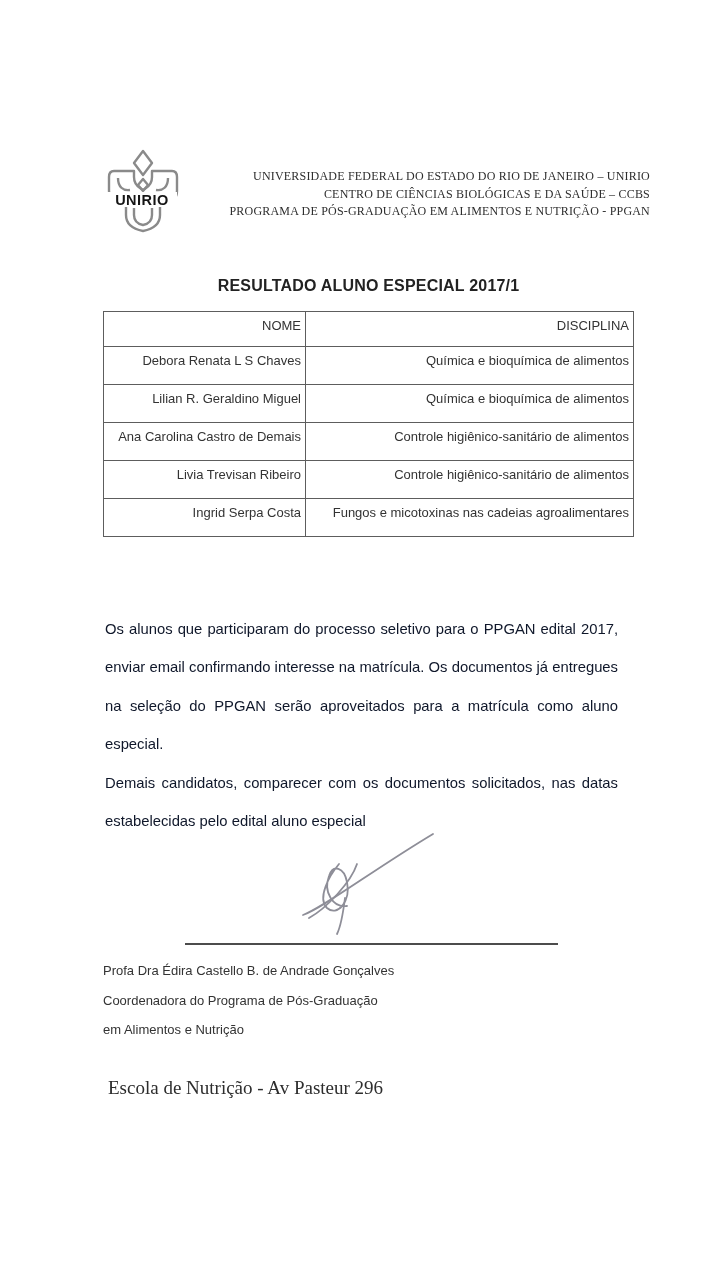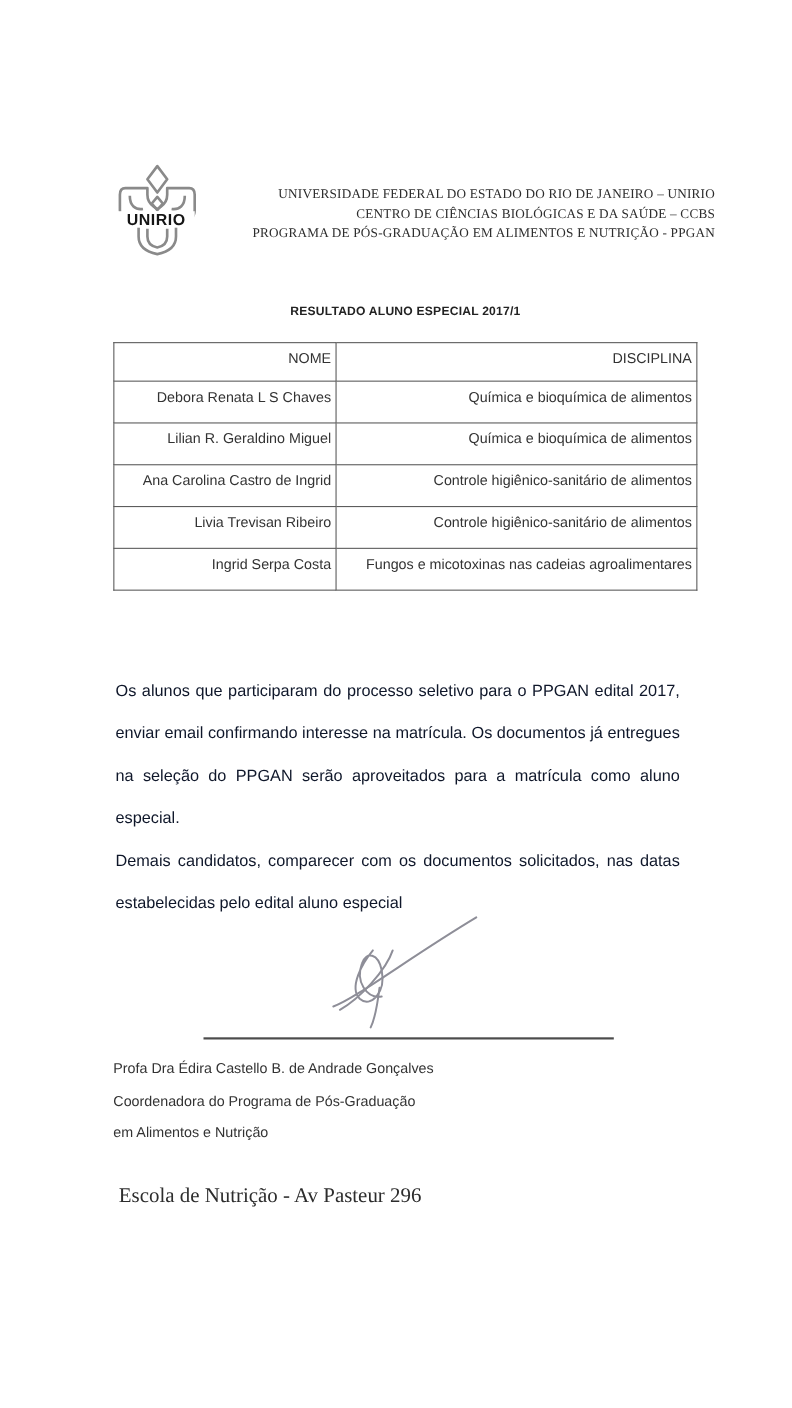--- a/index.html
+++ b/index.html
@@ -15,21 +15,21 @@
   .header-lines {
     position:absolute; left:150px; top:168px; width:500px;
     font-family:"Liberation Serif", serif; font-size:12px; line-height:17.5px;
     color:#2d2d2d; text-align:right; letter-spacing:0.2px;
   }
   .header-lines div { white-space:nowrap; }
 
   
   .doc-title {
     position:absolute; left:103px; top:277px; width:531px;
-    text-align:center; font-weight:bold; font-size:11px; color:#222;
+    text-align:center; font-weight:bold; font-size:16px; color:#222;
     letter-spacing:0.2px;
   }
 
   
   table.result-table {
     position:absolute; left:103px; top:311px; width:531px;
     border-collapse:collapse; table-layout:fixed;
   }
   .result-table th, .result-table td {
     border:1.6px solid #5d5d5d; text-align:right; vertical-align:top;
@@ -106,21 +106,21 @@
     <tbody>
       <tr>
         <td>Debora Renata L S Chaves</td>
         <td>Química e bioquímica de alimentos</td>
       </tr>
       <tr>
         <td>Lilian R. Geraldino Miguel</td>
         <td>Química e bioquímica de alimentos</td>
       </tr>
       <tr>
-        <td>Ana Carolina Castro de Ingrid</td>
+        <td>Ana Carolina Castro de Demais</td>
         <td>Controle higiênico-sanitário de alimentos</td>
       </tr>
       <tr>
         <td>Livia Trevisan Ribeiro</td>
         <td>Controle higiênico-sanitário de alimentos</td>
       </tr>
       <tr>
         <td>Ingrid Serpa Costa</td>
         <td>Fungos e micotoxinas nas cadeias agroalimentares</td>
       </tr>

